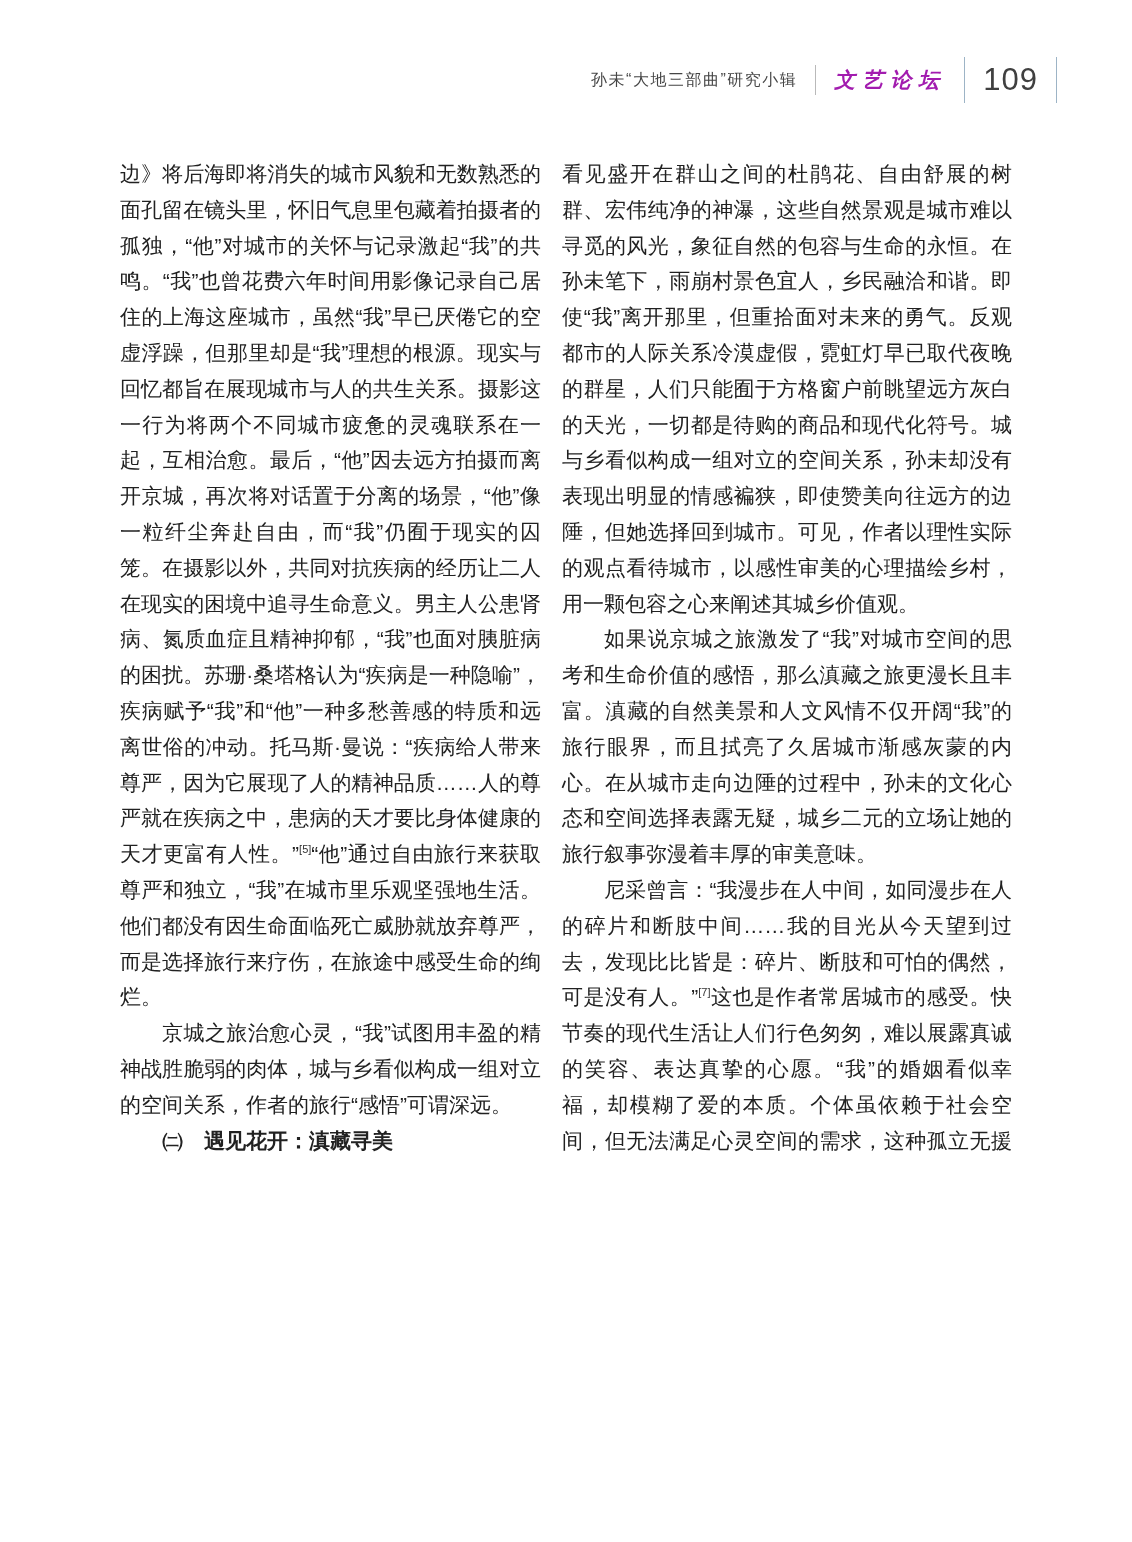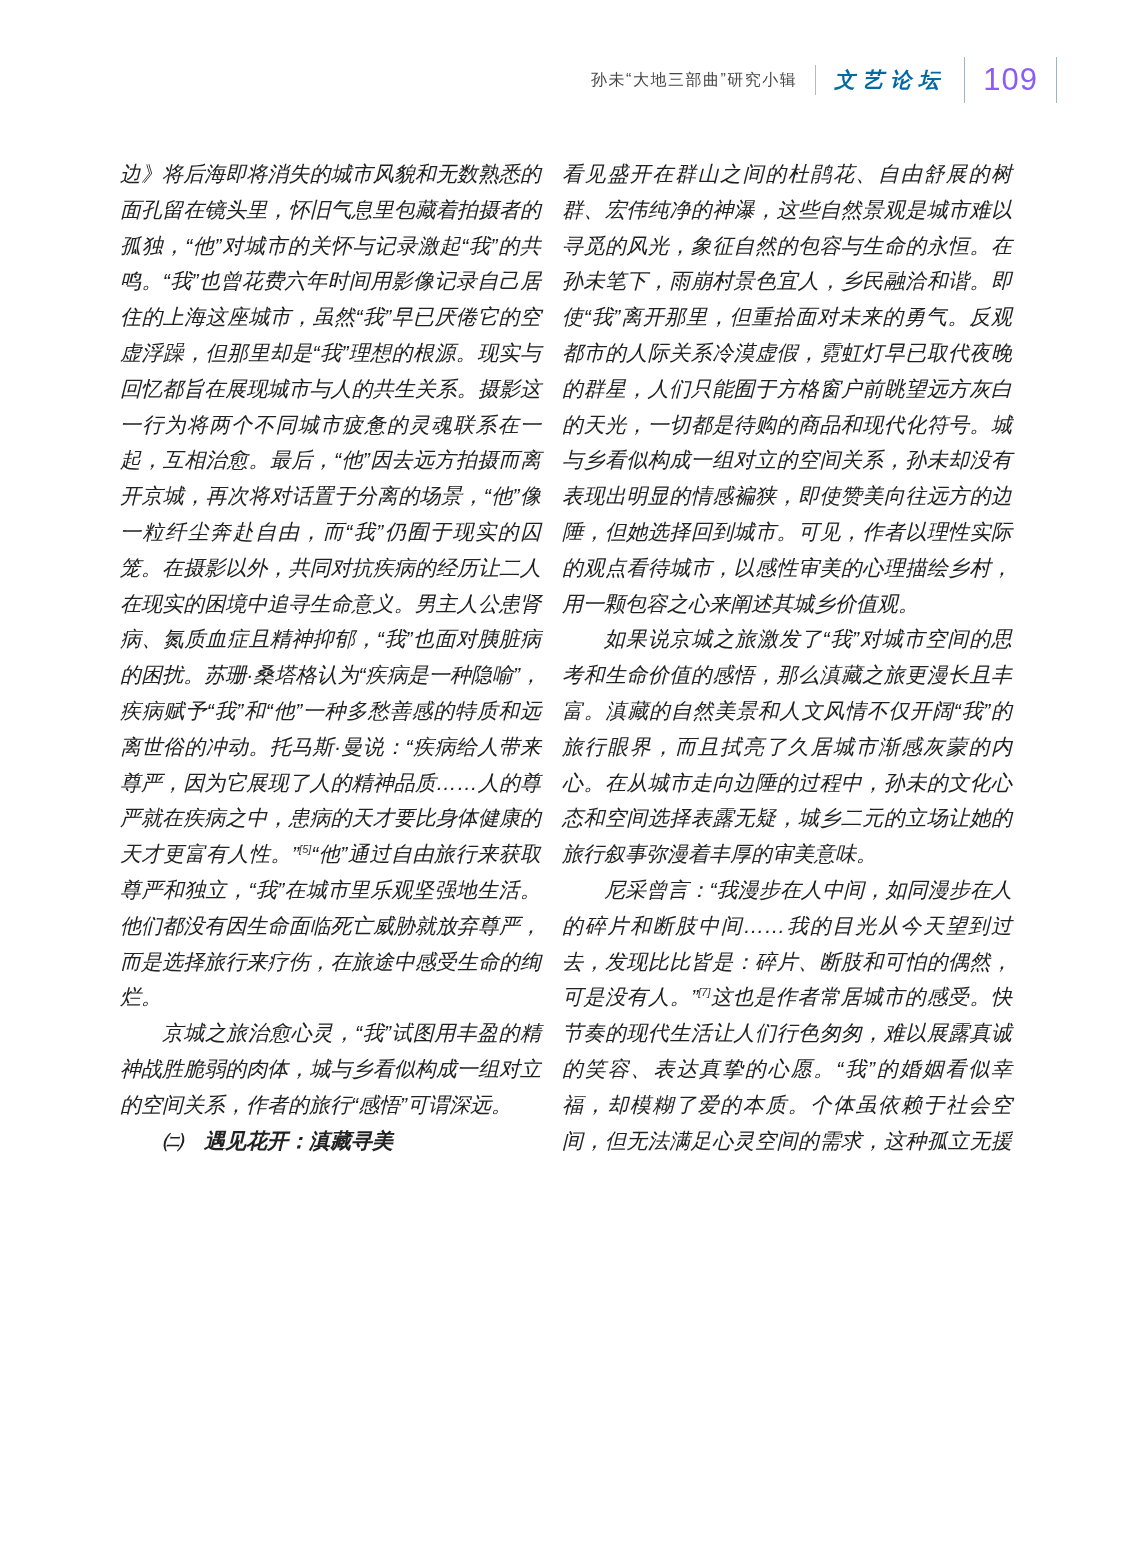--- a/index.html
+++ b/index.html
@@ -32,47 +32,46 @@
     background: #b9b9b9;
     margin: 0 18px;
   }
   .sep-gray  { height: 30px; }
   .sep-blue  { height: 46px; background: #9db4c6; }
   .journal {
     font-family: "Liberation Serif", "DejaVu Serif", serif;
     font-style: italic;
     font-weight: bold;
     font-size: 21px;
-    color: #0369a1;
+    color: #a21caf;
     letter-spacing: 7px;
   }
   .pagenum {
     font-size: 31px;
-    color: #8b5cf6;
+    color: #404040;
     letter-spacing: 1px;
   }
 
   
   .columns {
     position: absolute;
     left: 120px;
     top: 156px;
     width: 892px;
     display: flex;
   }
   .col { color: #212121; }
   .col-left  { width: 421px; margin-right: 21px; }
   .col-right { width: 450px; }
   .col p {
     margin: 0;
     font-size: 21px;
     line-height: 35.8px;
     text-align: justify;
     text-justify: inter-ideograph;
-    font-style: italic;
   }
   .col p.indent { text-indent: 2em; }
   .col p.sec-heading {
     font-weight: bold;
     text-indent: 2em;
   }
   .col sup {
     font-size: 11px;
     vertical-align: super;
     line-height: 0;

